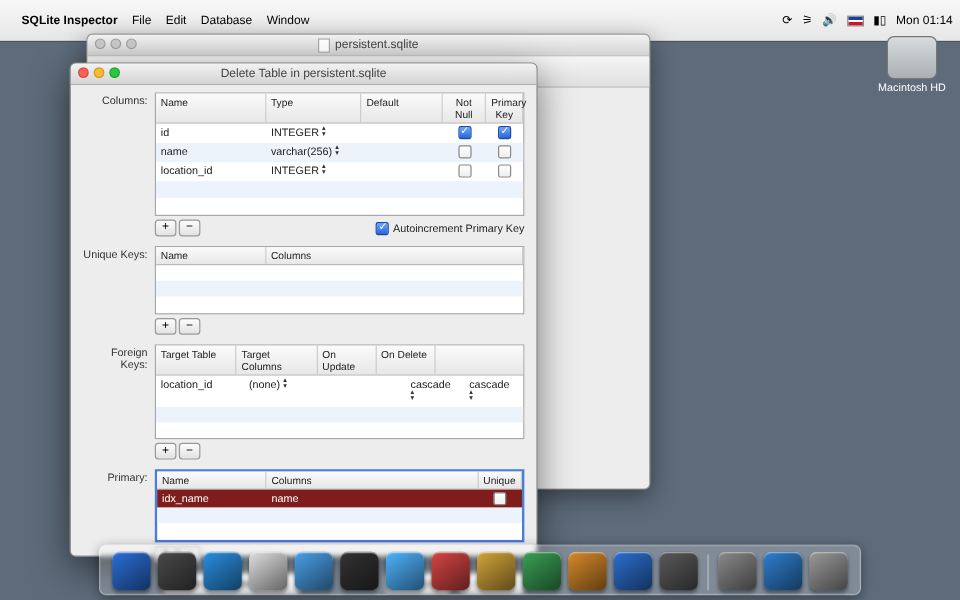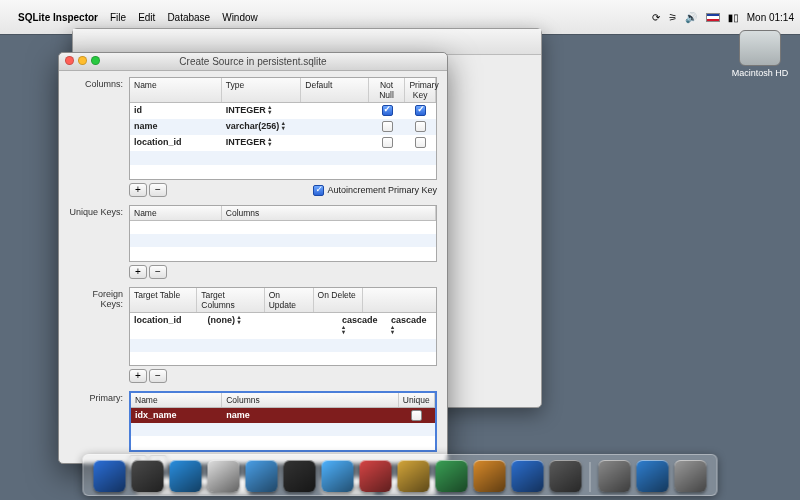--- a/index.html
+++ b/index.html
@@ -32,21 +32,21 @@
 .dialog .body { padding: 6px 10px 6px 10px; font-size: 9px; color:#222; }
 
 .row { display:flex; align-items:flex-start; margin-bottom:4px; }
 .lab { width:60px; text-align:right; padding-right:6px; padding-top:2px; font-size:9px; color:#333; }
 .field { flex:1; }
 input.text { width:100%; height:16px; border:1px solid #a0a0a0; background:#fff; font-size:9px; padding:0 3px; }
 
 .grid { border:1px solid #a8a8a8; background:#fff; width:100%; }
 .ghead { display:flex; background:linear-gradient(#fbfbfb,#e7e7e7); border-bottom:1px solid #bbb; font-size:8.5px; color:#222; }
 .ghead > div { padding:2px 4px; border-right:1px solid #ccc; }
-.grow-body { min-height: 20px; font-weight: bold; }
+.grow-body { min-height: 20px; }
 .grow { display:flex; font-size:9px; }
 .grow.alt { background:#edf3fb; }
 .grow.sel { background:#7f1d1d; color:#fff; }
 .grow > div { padding:2px 4px; }
 .stepper { display:inline-block; width:7px; height:12px; vertical-align:middle; }
 .stepper::before { content:"▴"; display:block; font-size:6px; line-height:5px; color:#333; }
 .stepper::after { content:"▾"; display:block; font-size:6px; line-height:5px; color:#333; }
 
 .chk { width:11px; height:11px; border:1px solid #888; border-radius:2px; background:linear-gradient(#fff,#eee); display:inline-block; vertical-align:middle; position:relative; }
 .chk.checked { background:linear-gradient(#6fa8ff,#2a64d6); border-color:#1a49a8; }
@@ -93,31 +93,40 @@
     <span>Mon 01:14</span>
   </span>
 </div>
 
 <div class="hdicon">
   <div class="disk"></div>
   <div>Macintosh HD</div>
 </div>
 
 <div class="parentwin">
+  <div class="titlebar">
+    <div class="traffic dim">
+        <span></span>
+        <span></span>
+        <span></span>
+      </div>
+    <span class="dociconp"></span>
+    <span>persistent.sqlite</span>
+  </div>
   <div class="toolbar"></div>
 </div>
 
 <div class="dialog">
   <div class="titlebar">
     <div class="traffic">
       <span class="tl-close"></span>
       <span class="tl-min"></span>
       <span class="tl-zoom"></span>
     </div>
-    <span>Create Source in persistent.sqlite</span>
+    <span>Delete Table in persistent.sqlite</span>
   </div>
   <div class="body">
 
 
     <div class="row">
       <div class="lab">Columns:</div>
       <div class="field">
         <div class="grid g-cols">
           <div class="ghead">
             <div class="c1">Name</div>

